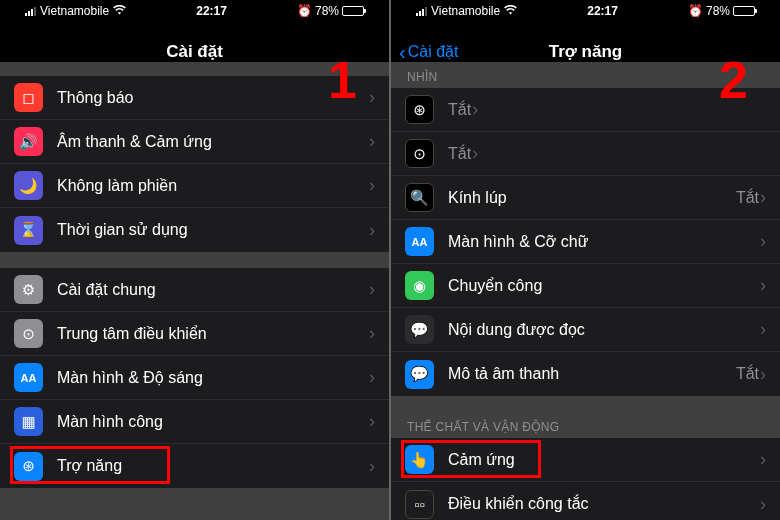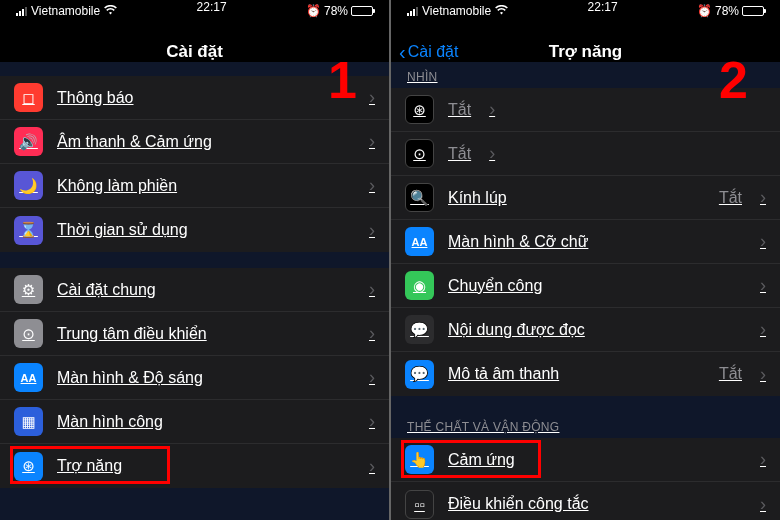--- a/index.html
+++ b/index.html
@@ -19,26 +19,27 @@
     background: #000;
     color: #fff;
     display: flex;
     flex-direction: column;
     overflow: hidden;
     position: relative;
   }
   .status-bar {
     height: 22px;
     display: flex;
-    padding: 0 16px;
+    align-items: center;
+    padding: 0 25px;
     font-size: 12px;
     color: #fff;
   }
   .status-left { display: flex; align-items: center; gap: 4px; }
-  .status-center { flex: 1; text-align: center; font-weight: 400; }
+  .status-center { flex: 1; text-align: center; font-weight: 700; }
   .status-right { display: flex; align-items: center; gap: 3px; }
   .signal-bars { display: inline-flex; align-items: flex-end; gap: 1px; }
   .signal-bars span { width: 2px; background: #fff; display: inline-block; }
   .signal-bars span:nth-child(1){height:3px}
   .signal-bars span:nth-child(2){height:5px}
   .signal-bars span:nth-child(3){height:7px}
   .signal-bars span:nth-child(4){height:9px;background:#555}
   .wifi-icon { font-size: 11px; }
   .battery {
     width: 22px; height: 10px; border: 1px solid #fff; border-radius: 2px;
@@ -65,22 +66,21 @@
     font-size: 16px;
     font-weight: 400;
     display: flex;
     align-items: center;
     gap: 2px;
   }
   .nav-back .chev { font-size: 20px; line-height: 1; }
   .content {
     flex: 1;
     overflow-y: hidden;
-    background: #0f172a;
-    text-decoration: underline;
+    background: #404040;
   }
   .section-header {
     font-size: 12px;
     color: #8e8e93;
     padding: 8px 16px 4px;
     text-transform: uppercase;
     letter-spacing: 0.3px;
   }
   .group {
     background: #1c1c1e;
@@ -100,21 +100,21 @@
     border-radius: 6px;
     display: flex;
     align-items: center;
     justify-content: center;
     margin-right: 14px;
     flex-shrink: 0;
     font-size: 15px;
     color: #fff;
   }
   .row-label { flex: 1; font-size: 16px; color: #fff; }
-  .row-value { font-size: 16px; color: #8e8e93; margin-right: 18px; }
+  .row-value { font-size: 16px; color: #8e8e93; margin-right: 1px; }
   .chevron { color: #5a5a5e; font-size: 18px; }
   .highlight-box {
     position: absolute;
     border: 3px solid #ff0000;
     pointer-events: none;
   }
   .step-number {
     position: absolute;
     color: #ff0000;
     font-size: 52px;

